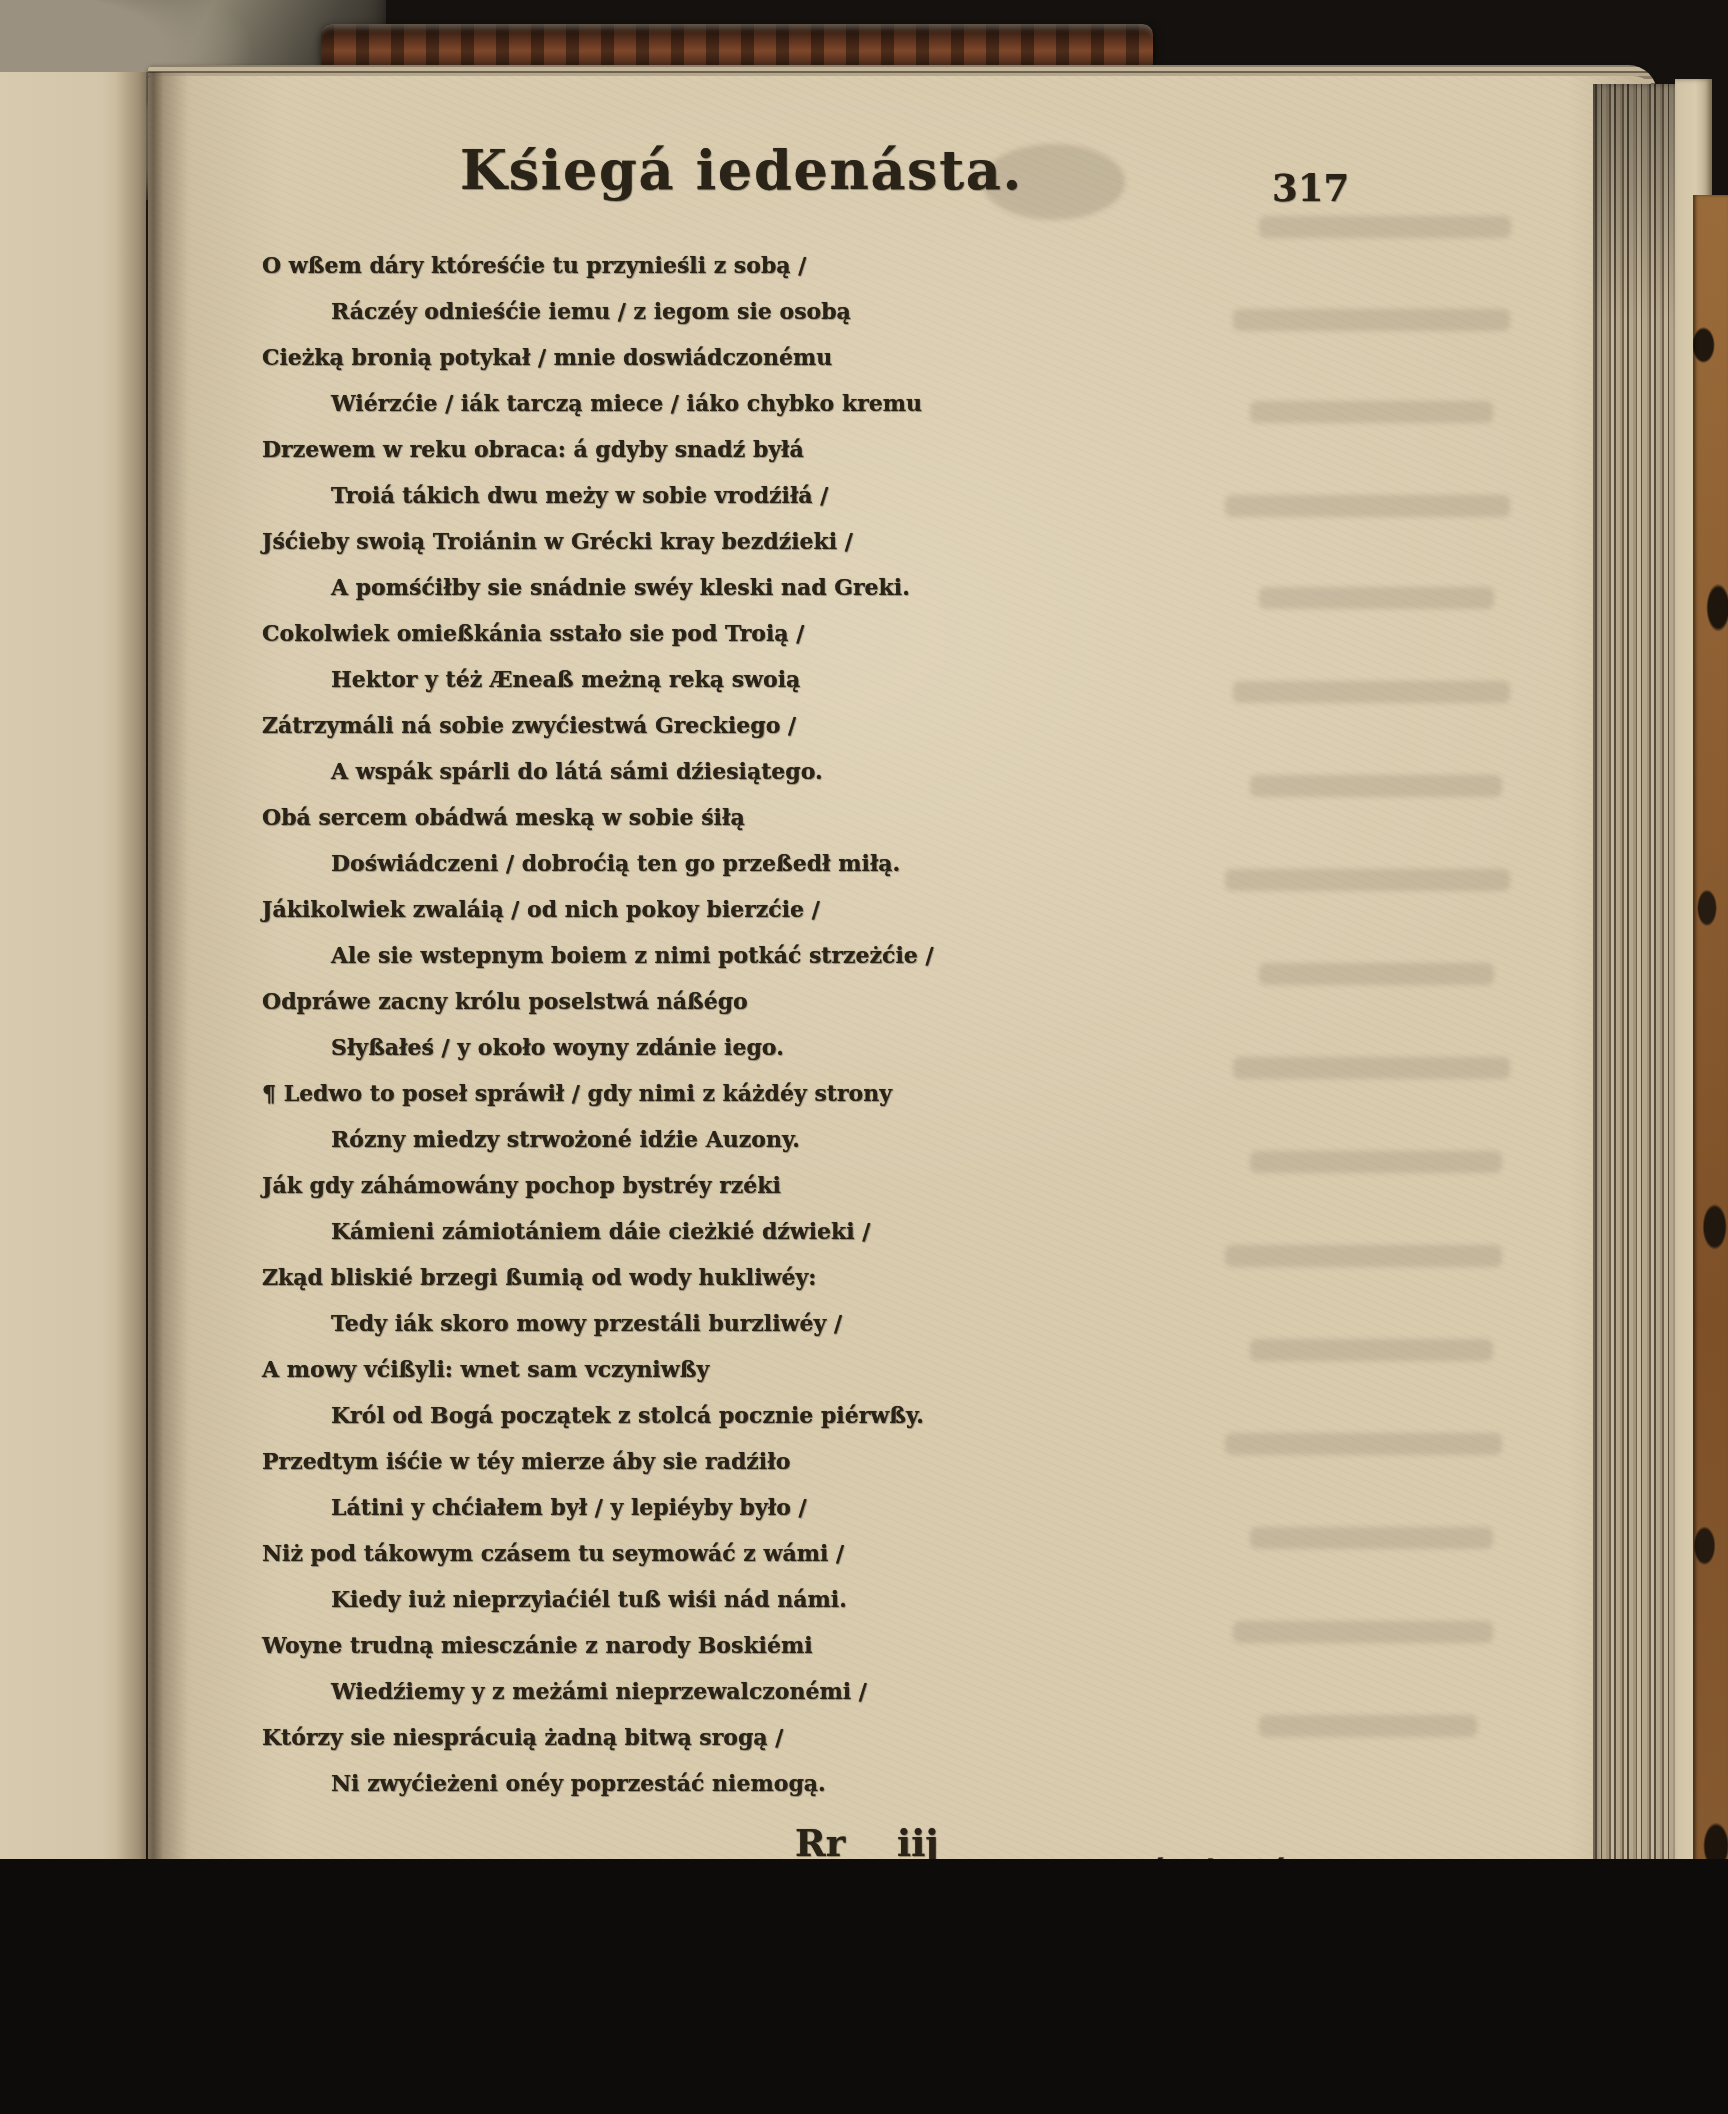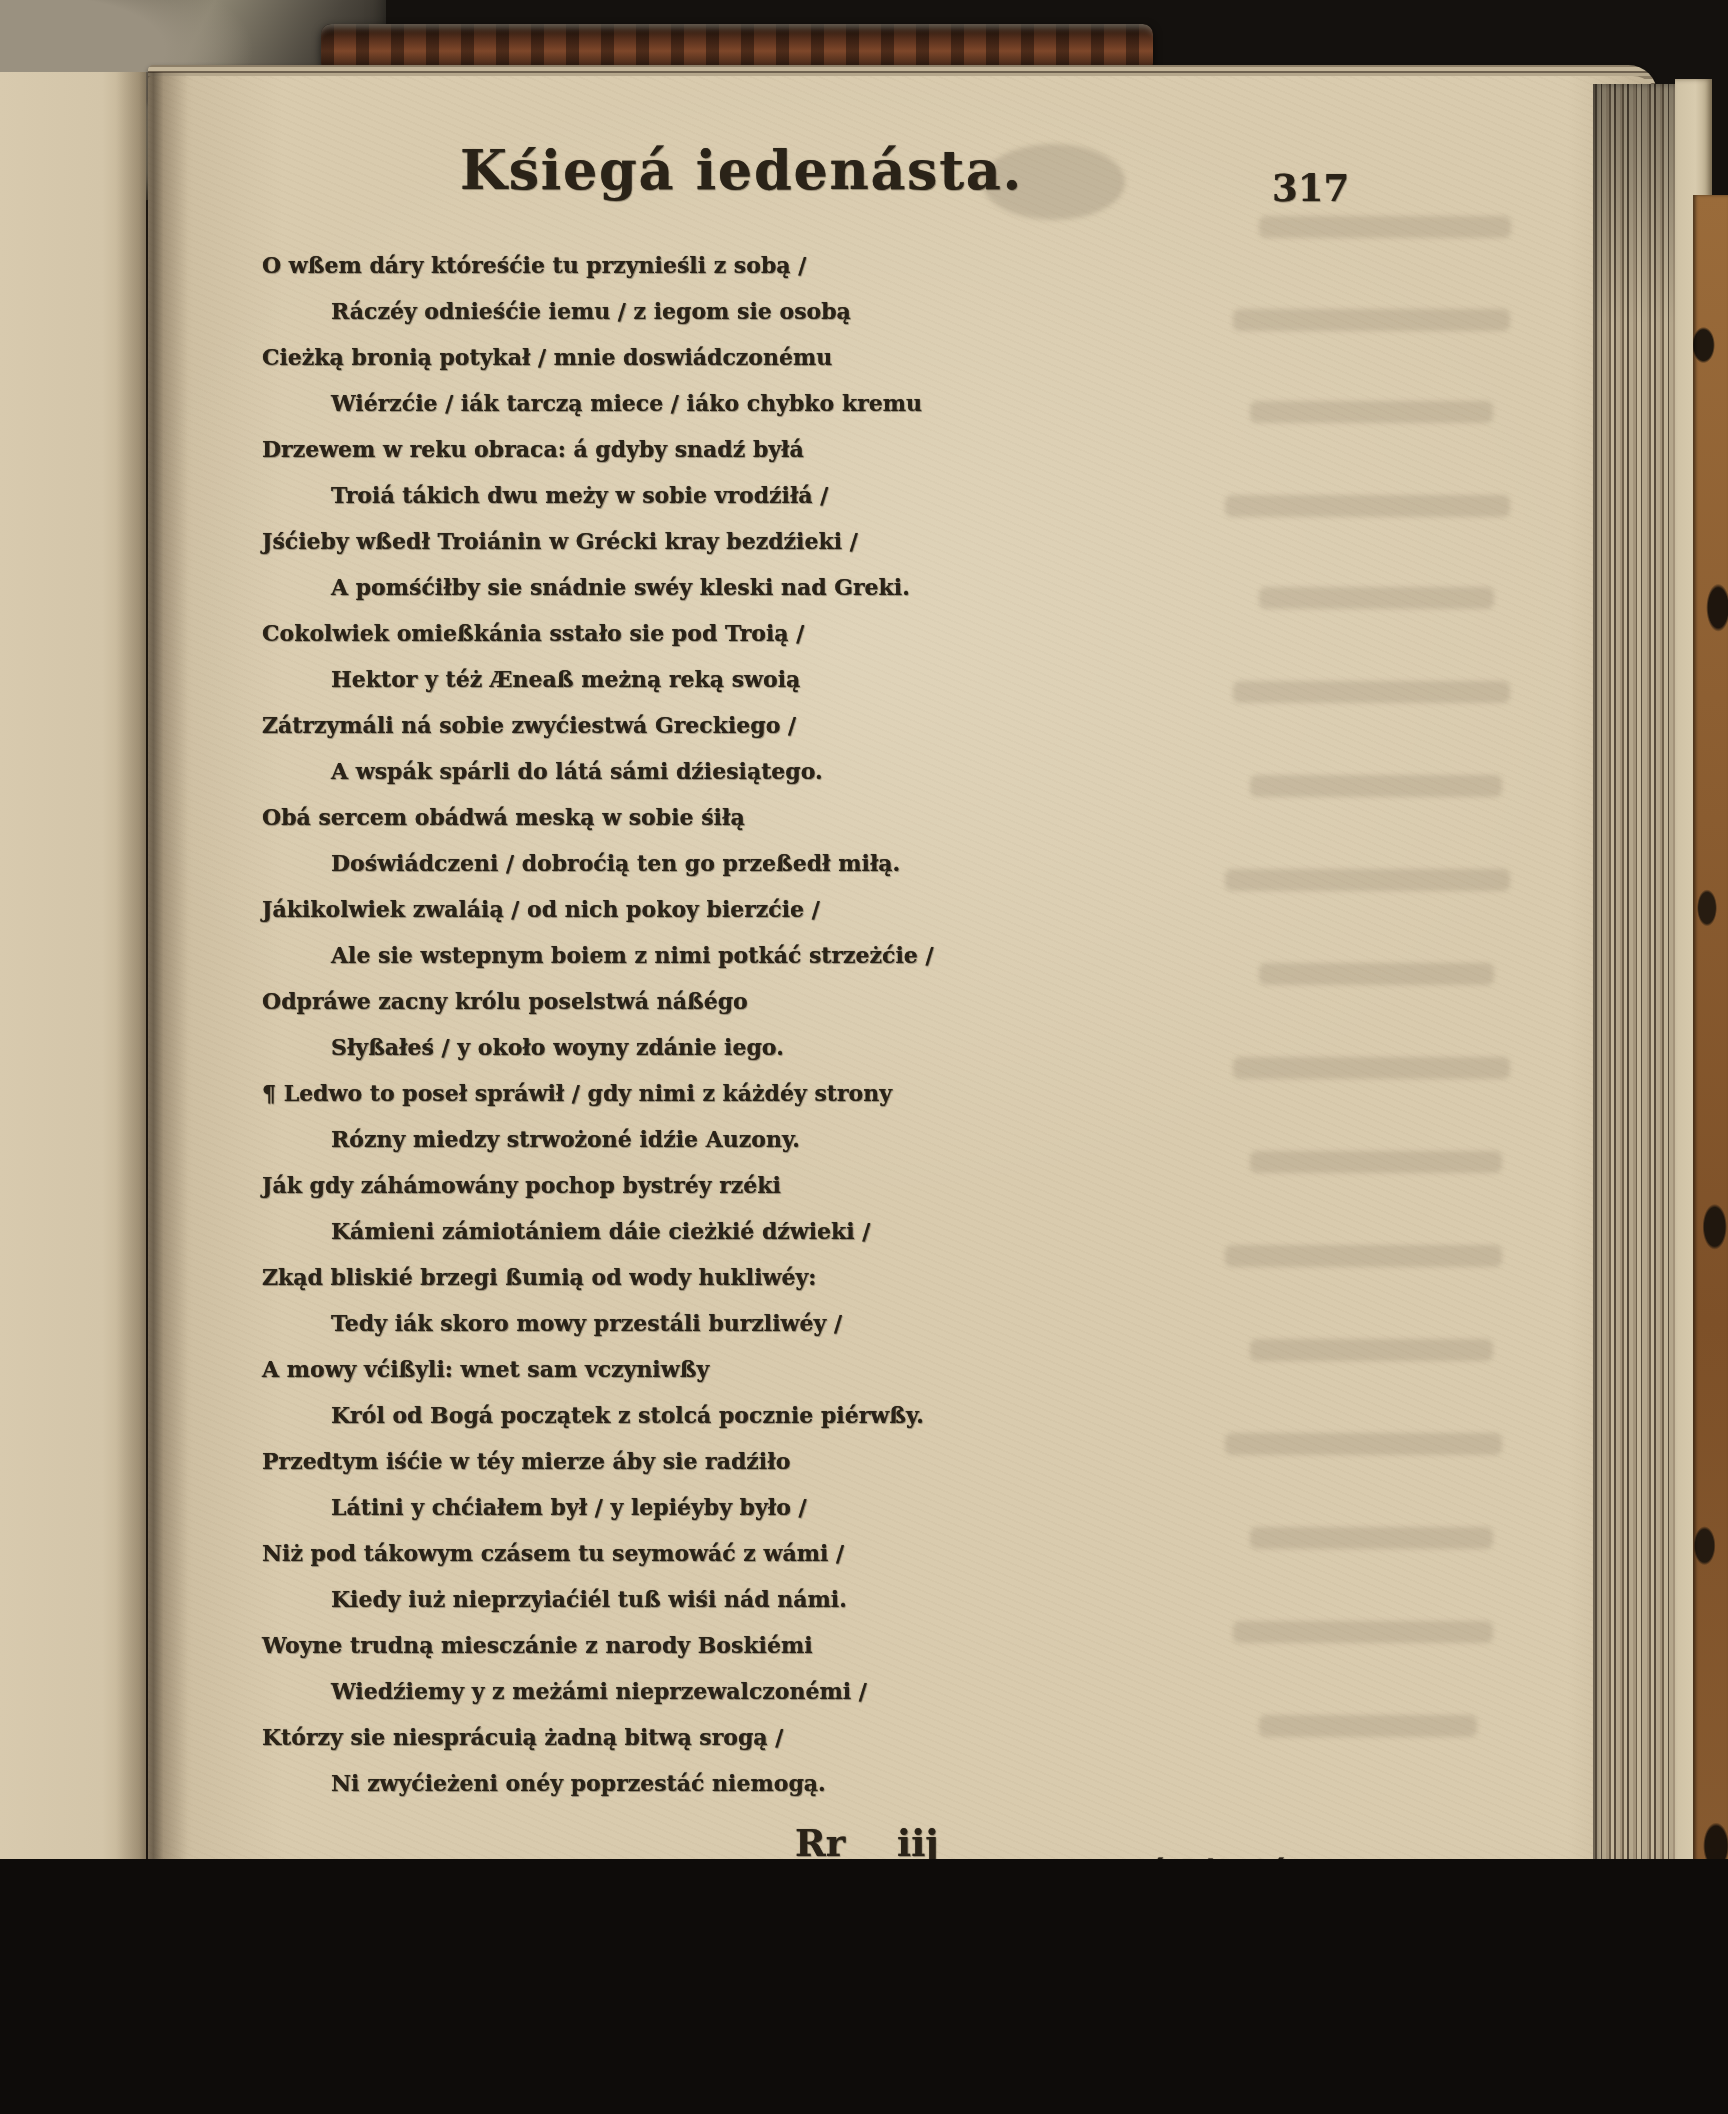--- a/index.html
+++ b/index.html
@@ -121,21 +121,21 @@
   <div class="running-title ink">Kśiegá iedenásta.</div>
   <div class="page-number ink">317</div>
 
   <div class="poem">
     <div class="line ink">O wßem dáry któreśćie tu przynieśli z sobą /</div>
     <div class="line ink ind">Ráczéy odnieśćie iemu / z iegom sie osobą</div>
     <div class="line ink">Cieżką bronią potykał / mnie doswiádczonému</div>
     <div class="line ink ind">Wiérzćie / iák tarczą miece / iáko chybko kremu</div>
     <div class="line ink">Drzewem w reku obraca: á gdyby snadź byłá</div>
     <div class="line ink ind">Troiá tákich dwu meży w sobie vrodźiłá /</div>
-    <div class="line ink">Jśćieby wßedł Troiánin w Grécki kray bezdźieki /</div>
+    <div class="line ink">Jśćieby swoią Troiánin w Grécki kray bezdźieki /</div>
     <div class="line ink ind">A pomśćiłby sie snádnie swéy kleski nad Greki.</div>
     <div class="line ink">Cokolwiek omießkánia sstało sie pod Troią /</div>
     <div class="line ink ind">Hektor y téż Æneaß meżną reką swoią</div>
     <div class="line ink">Zátrzymáli ná sobie zwyćiestwá Greckiego /</div>
     <div class="line ink ind">A wspák spárli do látá sámi dźiesiątego.</div>
     <div class="line ink">Obá sercem obádwá meską w sobie śiłą</div>
     <div class="line ink ind">Doświádczeni / dobroćią ten go przeßedł miłą.</div>
     <div class="line ink">Jákikolwiek zwaláią / od nich pokoy bierzćie /</div>
     <div class="line ink ind">Ale sie wstepnym boiem z nimi potkáć strzeżćie /</div>
     <div class="line ink">Odpráwe zacny królu poselstwá náßégo</div>

